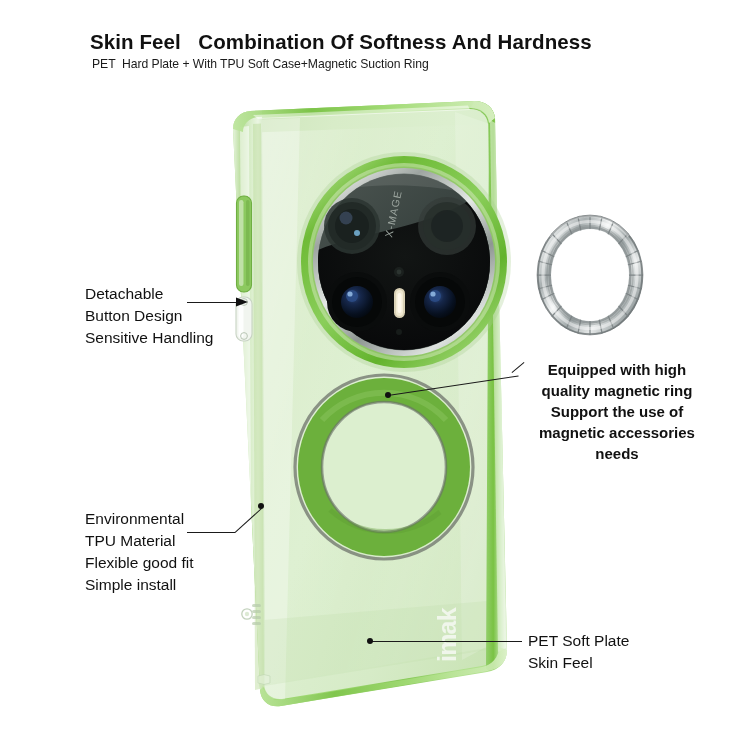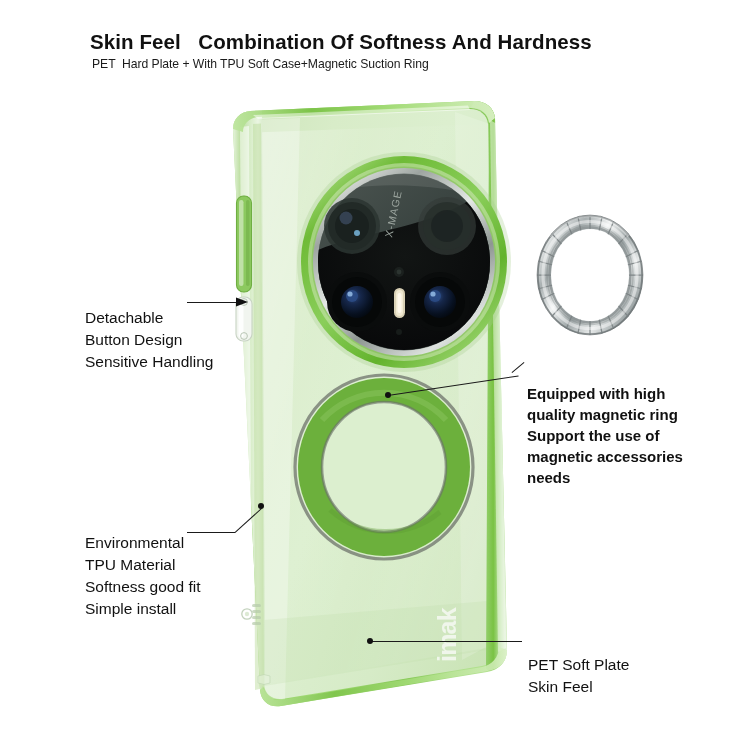--- a/index.html
+++ b/index.html
@@ -44,23 +44,22 @@
     text-align: right;
   }
 
   
   .anno {
     position: absolute;
     font-size: 15.5px;
     line-height: 22px;
     color: #111;
     white-space: pre-line;
-    margin-top: 24px;
-  }
-  .anno.bold { font-weight: bold; font-size: 15px; line-height: 21px; }
+  }
+  .anno.bold { font-weight: bold; font-size: 15px; line-height: 21px; text-align: center; }
   .anno-line {
     position: absolute;
     background: #1a1a1a;
     height: 1.4px;
     transform-origin: 0 50%;
   }
   .anno-dot {
     position: absolute;
     width: 6px; height: 6px;
     border-radius: 50%;
@@ -419,21 +418,21 @@
   <div class="anno" style="left:85px; top:283px;">Detachable
 Button Design
 Sensitive Handling</div>
   <div class="anno-line" style="left:187px; top:302px; width:57px;"></div>
   <svg style="position:absolute; left:236px; top:296px;" width="14" height="13">
     <polygon points="0,1.5 12,6 0,10.5" fill="#111"></polygon>
   </svg>
 
   <div class="anno" style="left:85px; top:508px;">Environmental
 TPU Material
-Softness good fit
+Flexible good fit
 Simple install</div>
   <div class="anno-line" style="left:187px; top:532px; width:48px;"></div>
   <div class="anno-line" style="left:235px; top:532px; width:36px; transform:rotate(-42deg);"></div>
   <div class="anno-dot" style="left:258px; top:503px;"></div>
 
   <div class="anno bold" style="left:527px; top:359px; width:180px;">Equipped with high
 quality magnetic ring
 Support the use of
 magnetic accessories
 needs</div>

